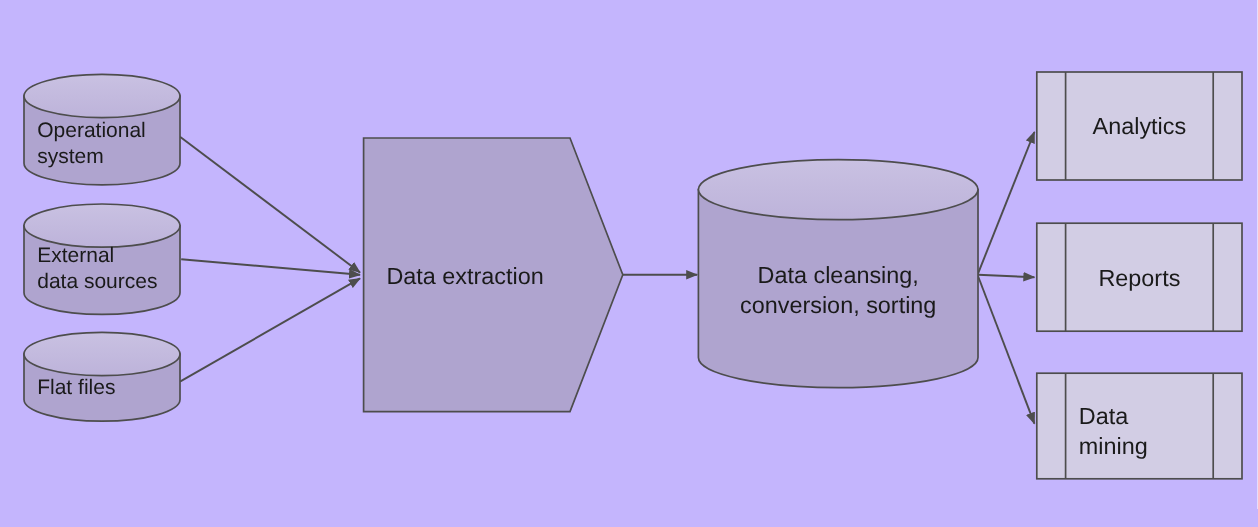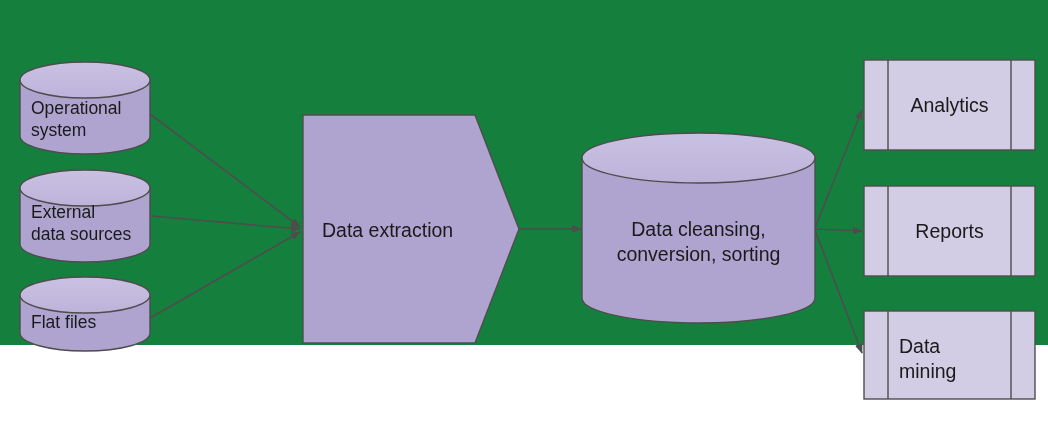--- a/index.html
+++ b/index.html
@@ -9,22 +9,22 @@
   }
   body {
     width: 1048px;
     height: 439px;
     font-family: "Liberation Sans", sans-serif;
     overflow: hidden;
   }
   #canvas {
     position: relative;
     width: 1048px;
-    height: 345px;
-    background: #15803d;
+    height: 439px;
+    background: #c4b5fd;
   }
   #diagram-svg {
     position: absolute;
     left: 0;
     top: 0;
     width: 1048px;
     height: 439px;
   }
   .node-label {
     font-family: "Liberation Sans", sans-serif;

